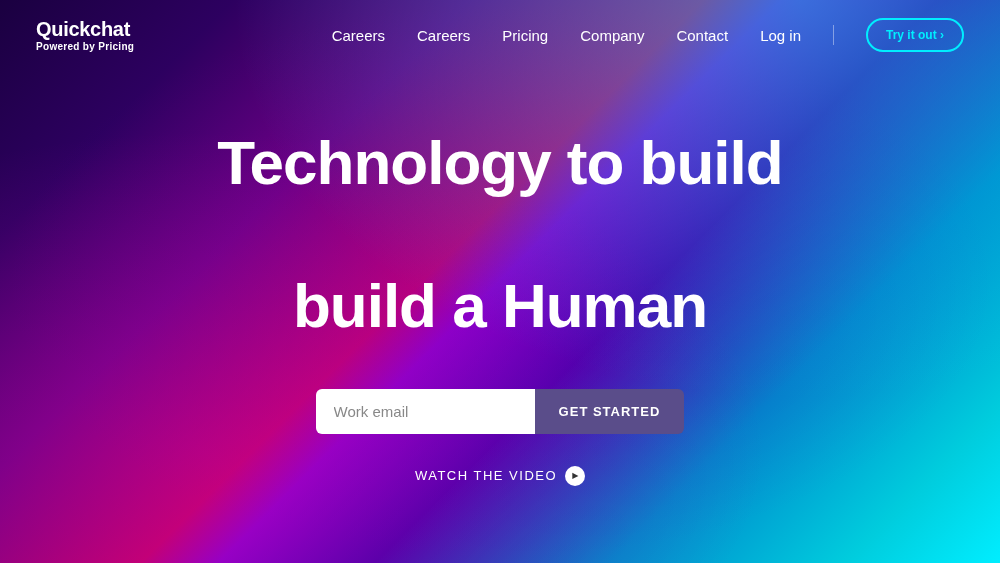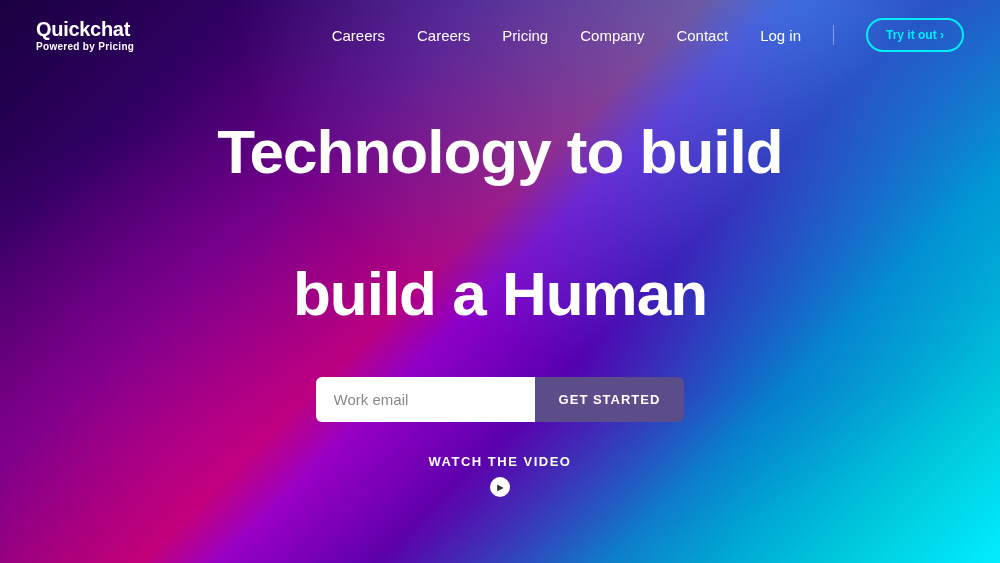--- a/index.html
+++ b/index.html
@@ -172,25 +172,24 @@
       cursor: pointer;
       text-transform: uppercase;
     }
 
     .watch-video {
       display: flex;
       align-items: center;
       gap: 8px;
       color: #ffffff;
       font-size: 13px;
-      font-weight: 700;
+      font-weight: 400;
       letter-spacing: 1.5px;
       text-transform: uppercase;
       cursor: pointer;
-      flex-direction: column;
     }
 
     .play-icon {
       width: 20px;
       height: 20px;
       background: #ffffff;
       border-radius: 50%;
       display: flex;
       align-items: center;
       justify-content: center;

